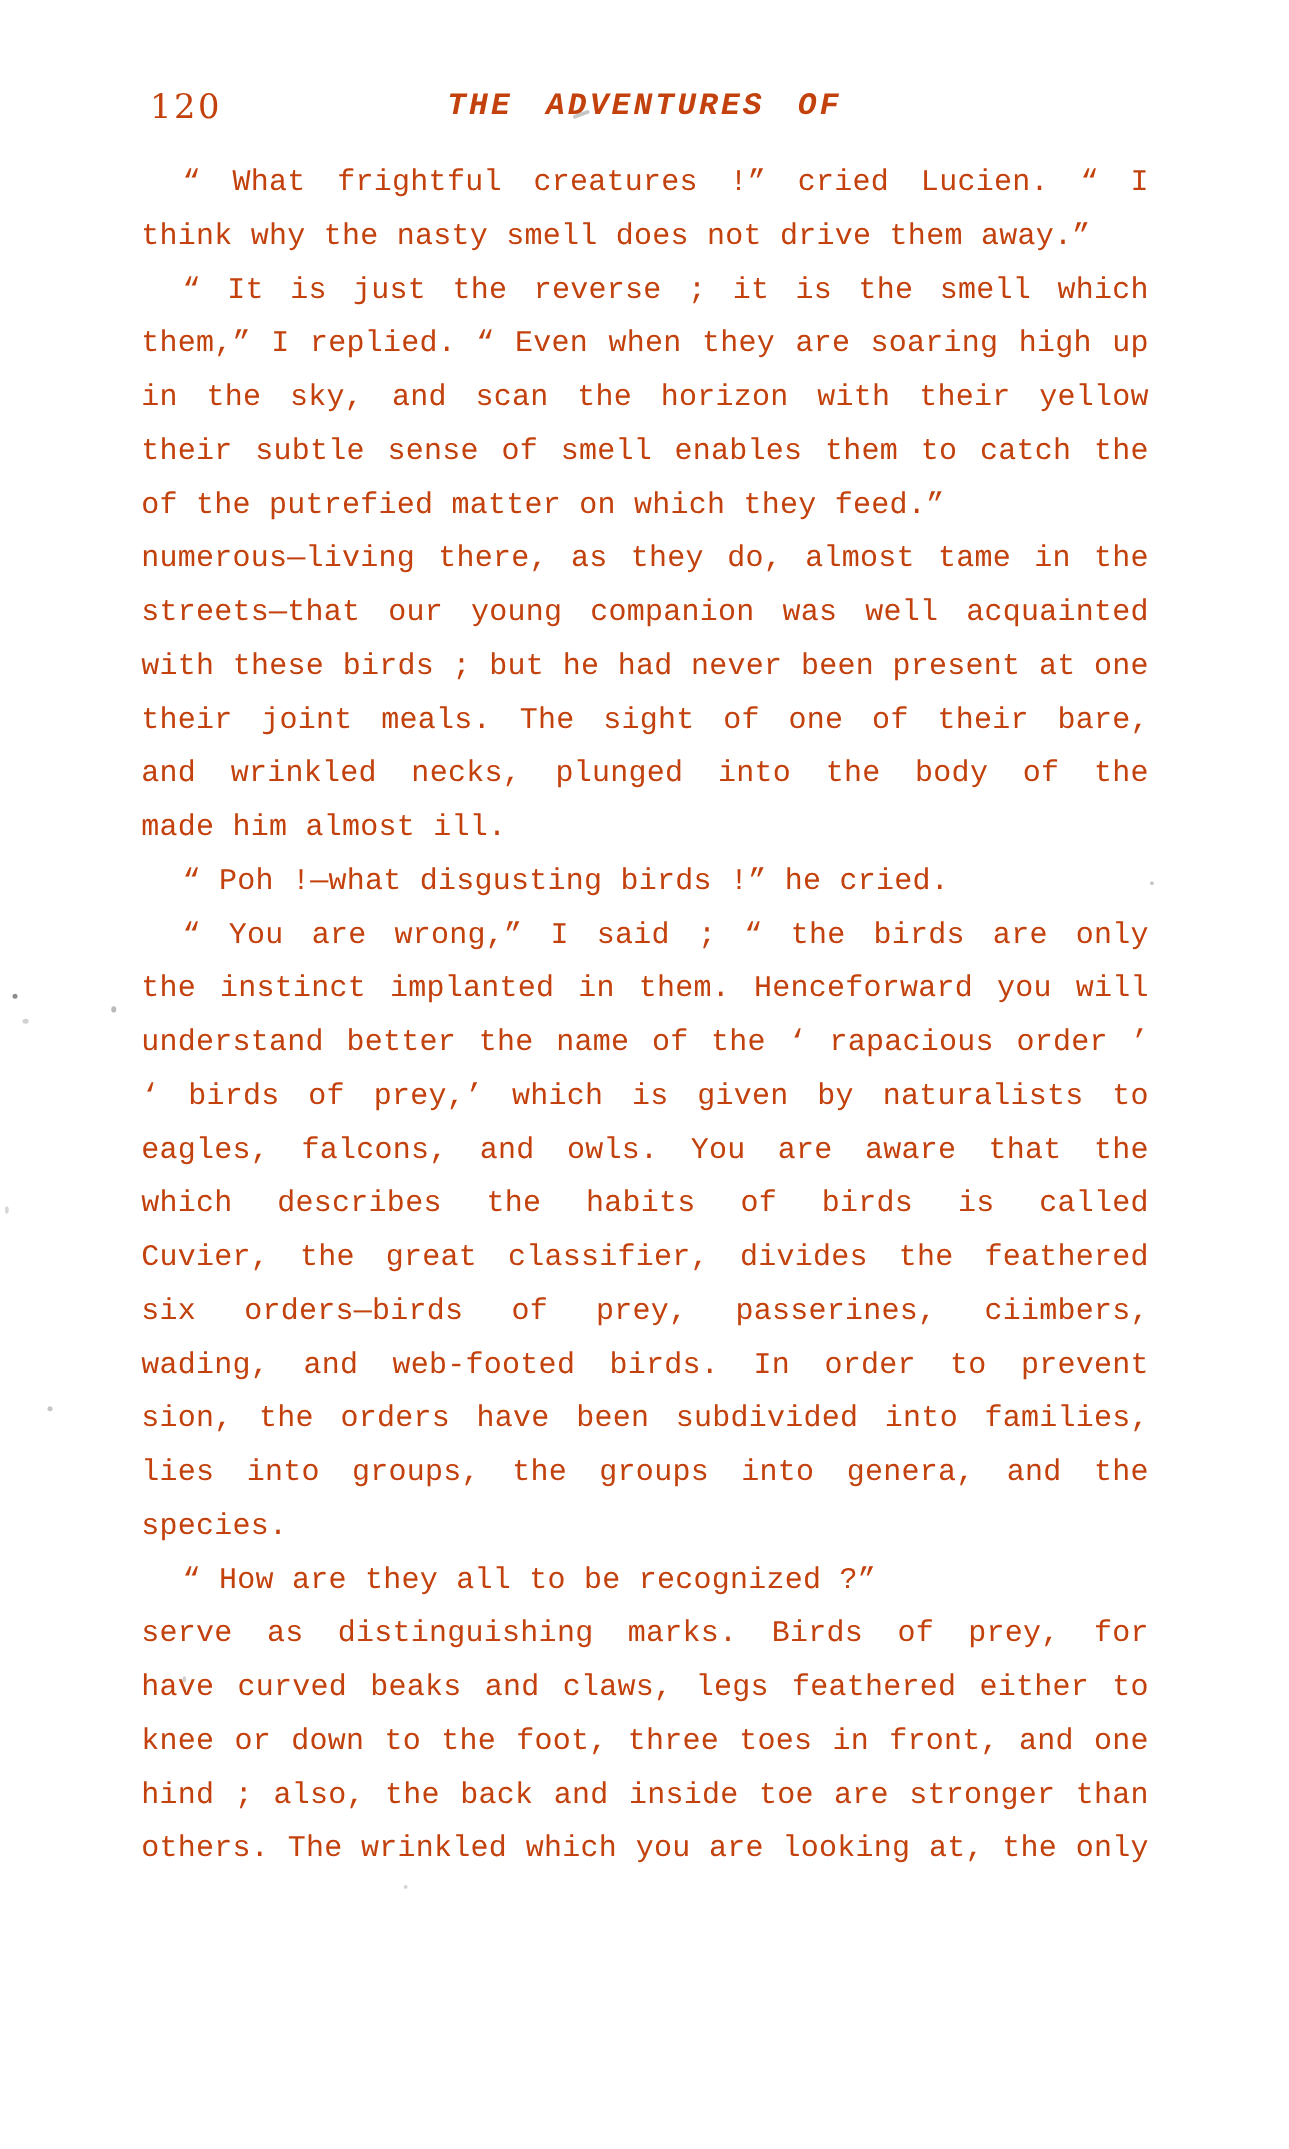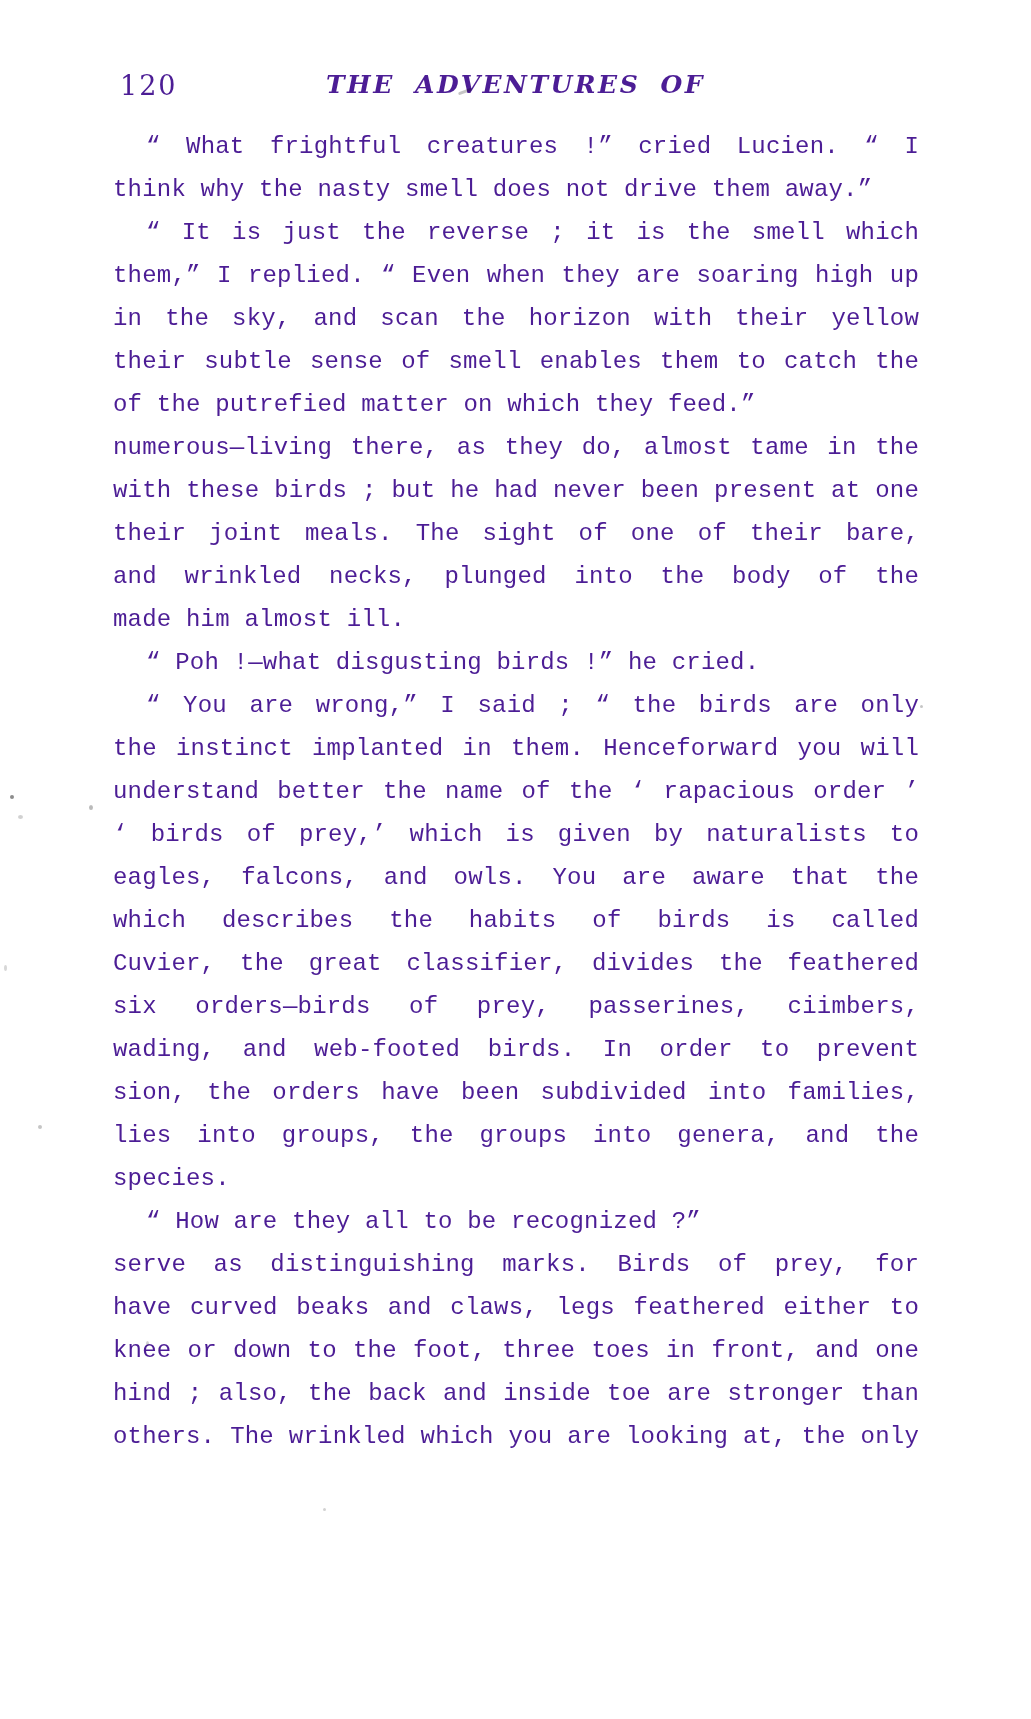--- a/index.html
+++ b/index.html
@@ -6,41 +6,42 @@
     margin: 0;
     padding: 0;
     background: #ffffff;
   }
   .scan-page {
     position: relative;
     width: 1031px;
     height: 1719px;
     background: #ffffff;
     font-family: "DejaVu Serif", "Liberation Serif", serif;
-    color: #4c1d95;
+    color: #c2410c;
     overflow: hidden;
   }
   .page-number {
     position: absolute;
     left: 120px;
     top: 70px;
     font-size: 27px;
     letter-spacing: 2px;
   }
   .running-header {
     position: absolute;
     left: 0;
     top: 70px;
     width: 100%;
     text-align: center;
     font-style: italic;
     font-weight: bold;
     font-size: 25px;
     letter-spacing: 2.5px;
     word-spacing: 9px;
+    font-family: Liberation Mono, monospace;
   }
   .text-block {
     position: absolute;
     left: 113px;
     top: 125px;
     width: 806px;
     font-size: 24px;
     line-height: 43px;
     letter-spacing: 0.2px;
     font-family: Liberation Mono, monospace;
@@ -76,20 +77,21 @@
 
   <div class="text-block">
     <div class="line indent">“ What frightful creatures !” cried Lucien. “ I can’t</div>
     <div class="line nojust">think why the nasty smell does not drive them away.”</div>
     <div class="line indent">“ It is just the reverse ; it is the smell which attracts</div>
     <div class="line">them,” I replied. “ Even when they are soaring high up</div>
     <div class="line">in the sky, and scan the horizon with their yellow eyes,</div>
     <div class="line">their subtle sense of smell enables them to catch the effluvia</div>
     <div class="line nojust">of the putrefied matter on which they feed.”</div>
     <div class="line">numerous—living there, as they do, almost tame in the</div>
+    <div class="line">streets—that our young companion was well acquainted</div>
     <div class="line">with these birds ; but he had never been present at one of</div>
     <div class="line">their joint meals. The sight of one of their bare, black,</div>
     <div class="line">and wrinkled necks, plunged into the body of the animal,</div>
     <div class="line nojust">made him almost ill.</div>
     <div class="line indent nojust">“ Poh !—what disgusting birds !” he cried.</div>
     <div class="line indent">“ You are wrong,” I said ; “ the birds are only obeying</div>
     <div class="line">the instinct implanted in them. Henceforward you will</div>
     <div class="line">understand better the name of the ‘ rapacious order ’ or</div>
     <div class="line">‘ birds of prey,’ which is given by naturalists to vultures,</div>
     <div class="line">eagles, falcons, and owls. You are aware that the science</div>

